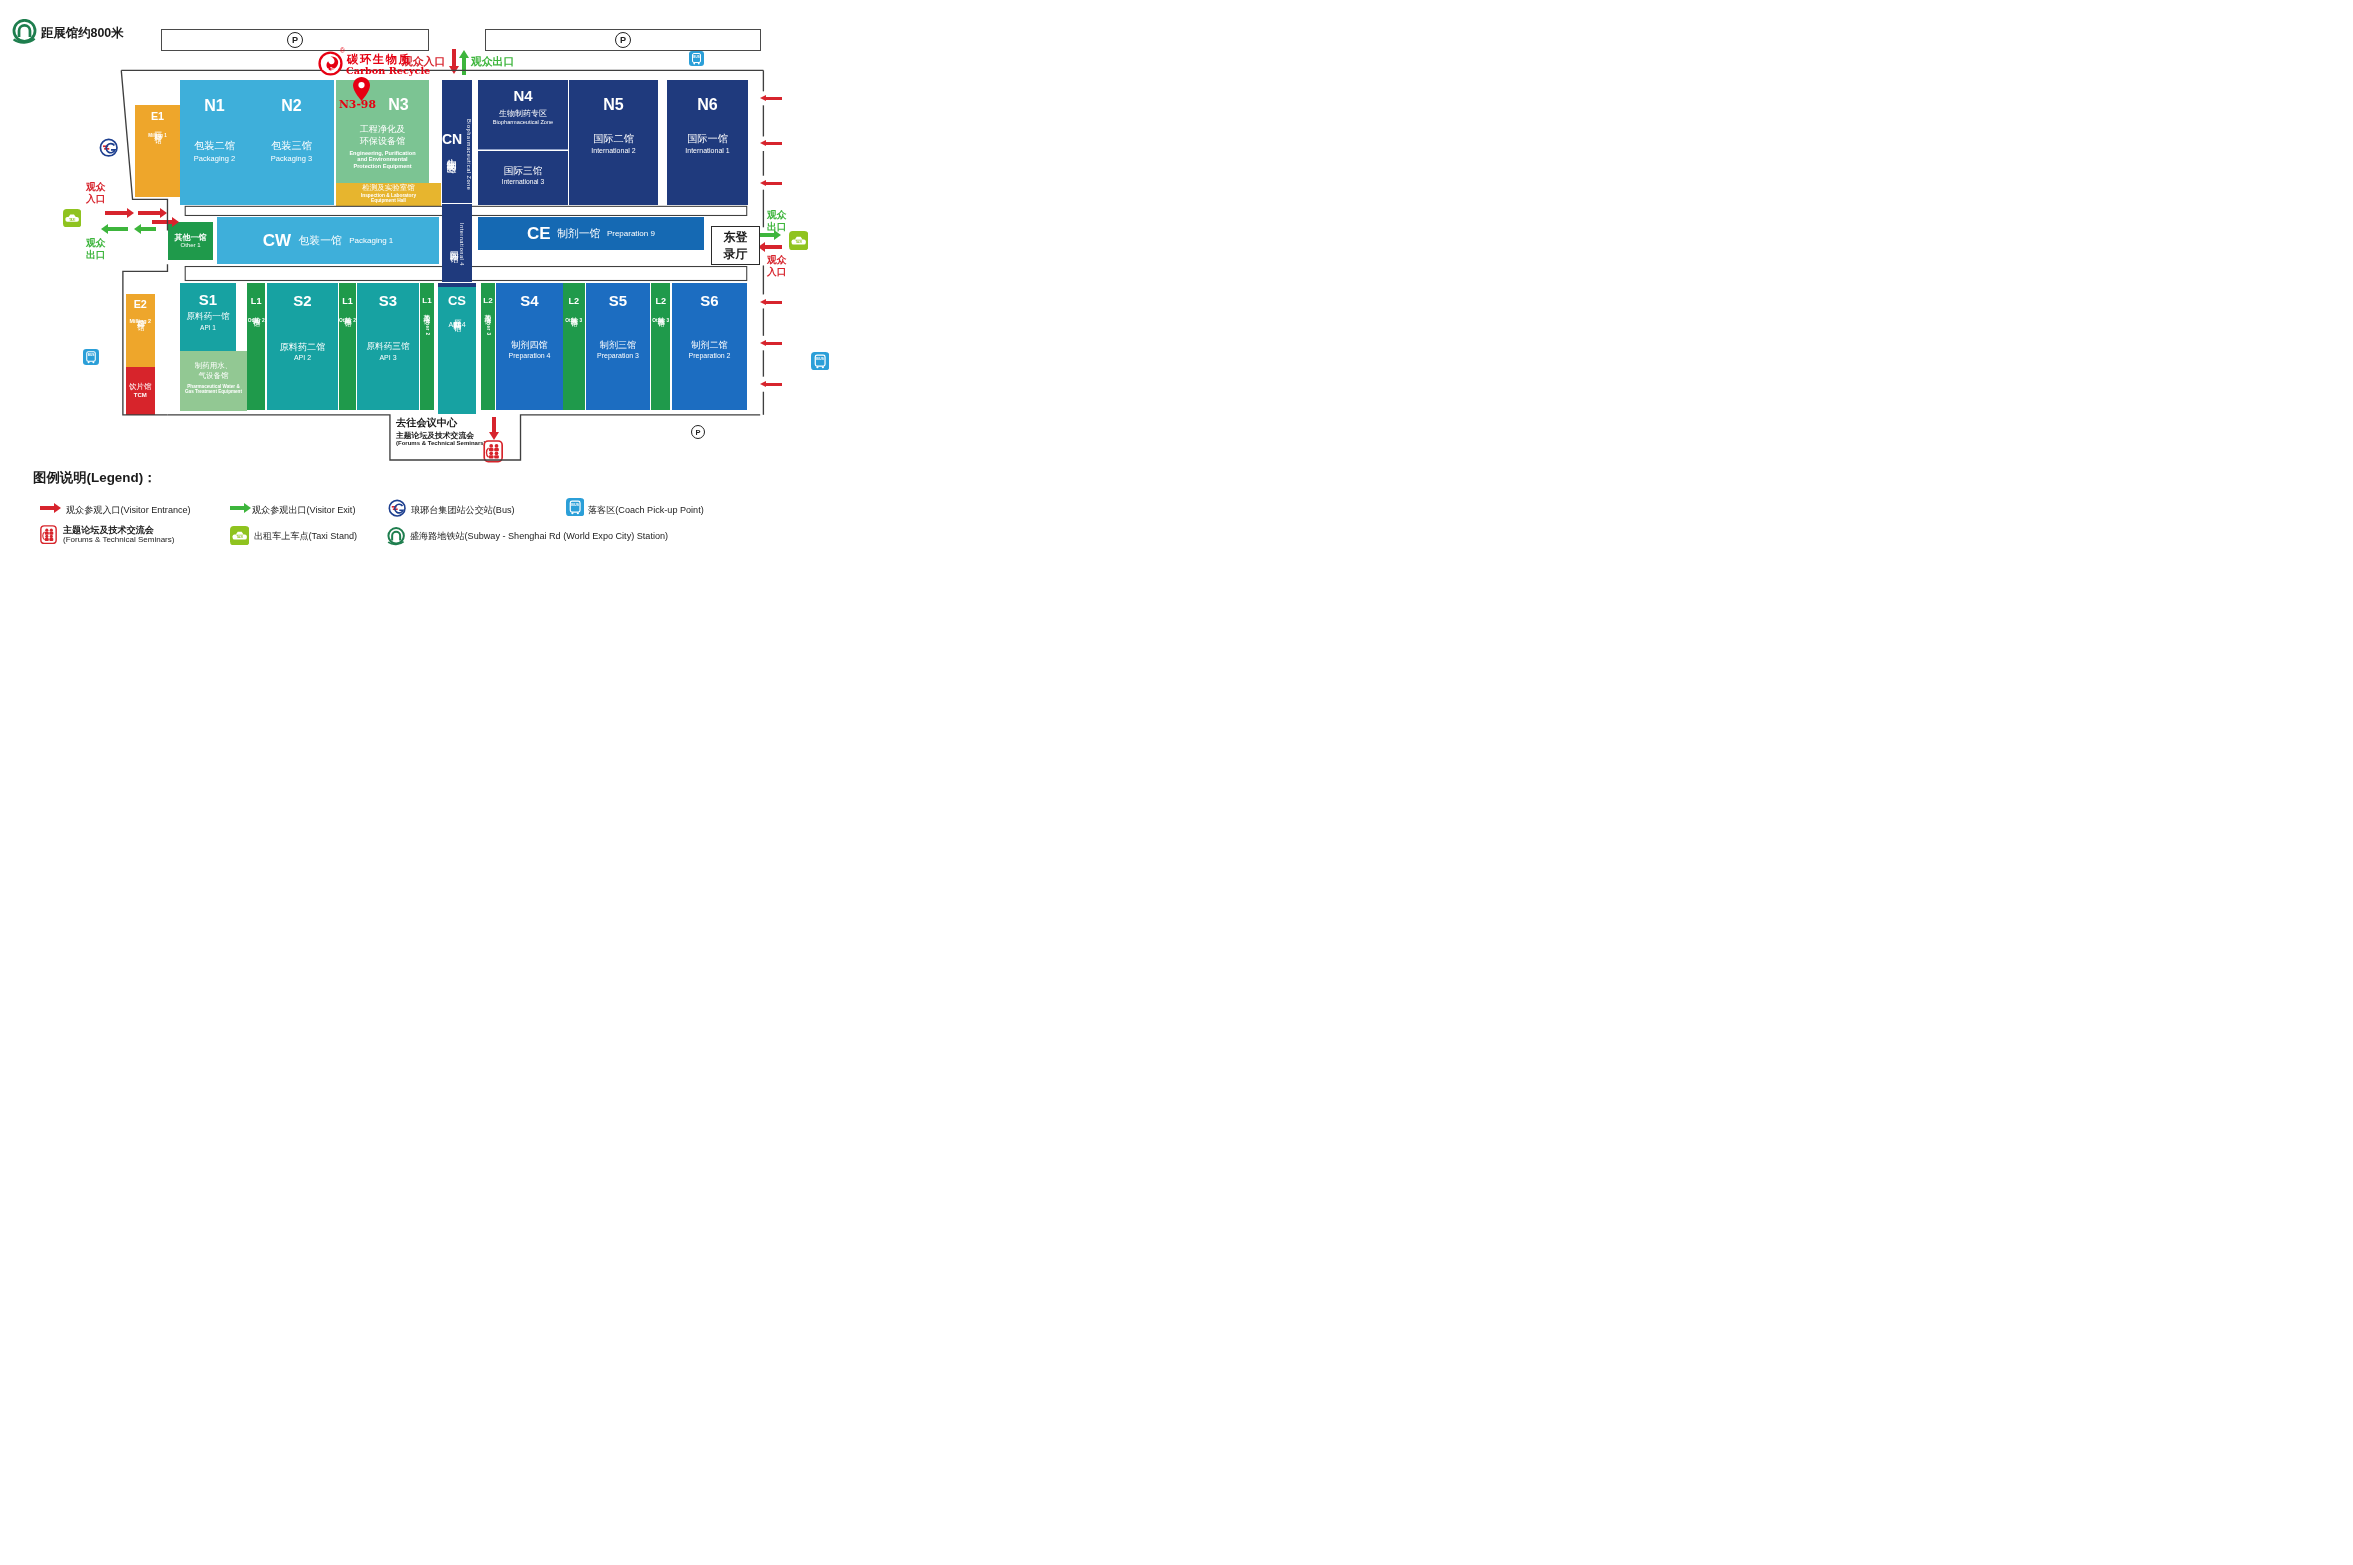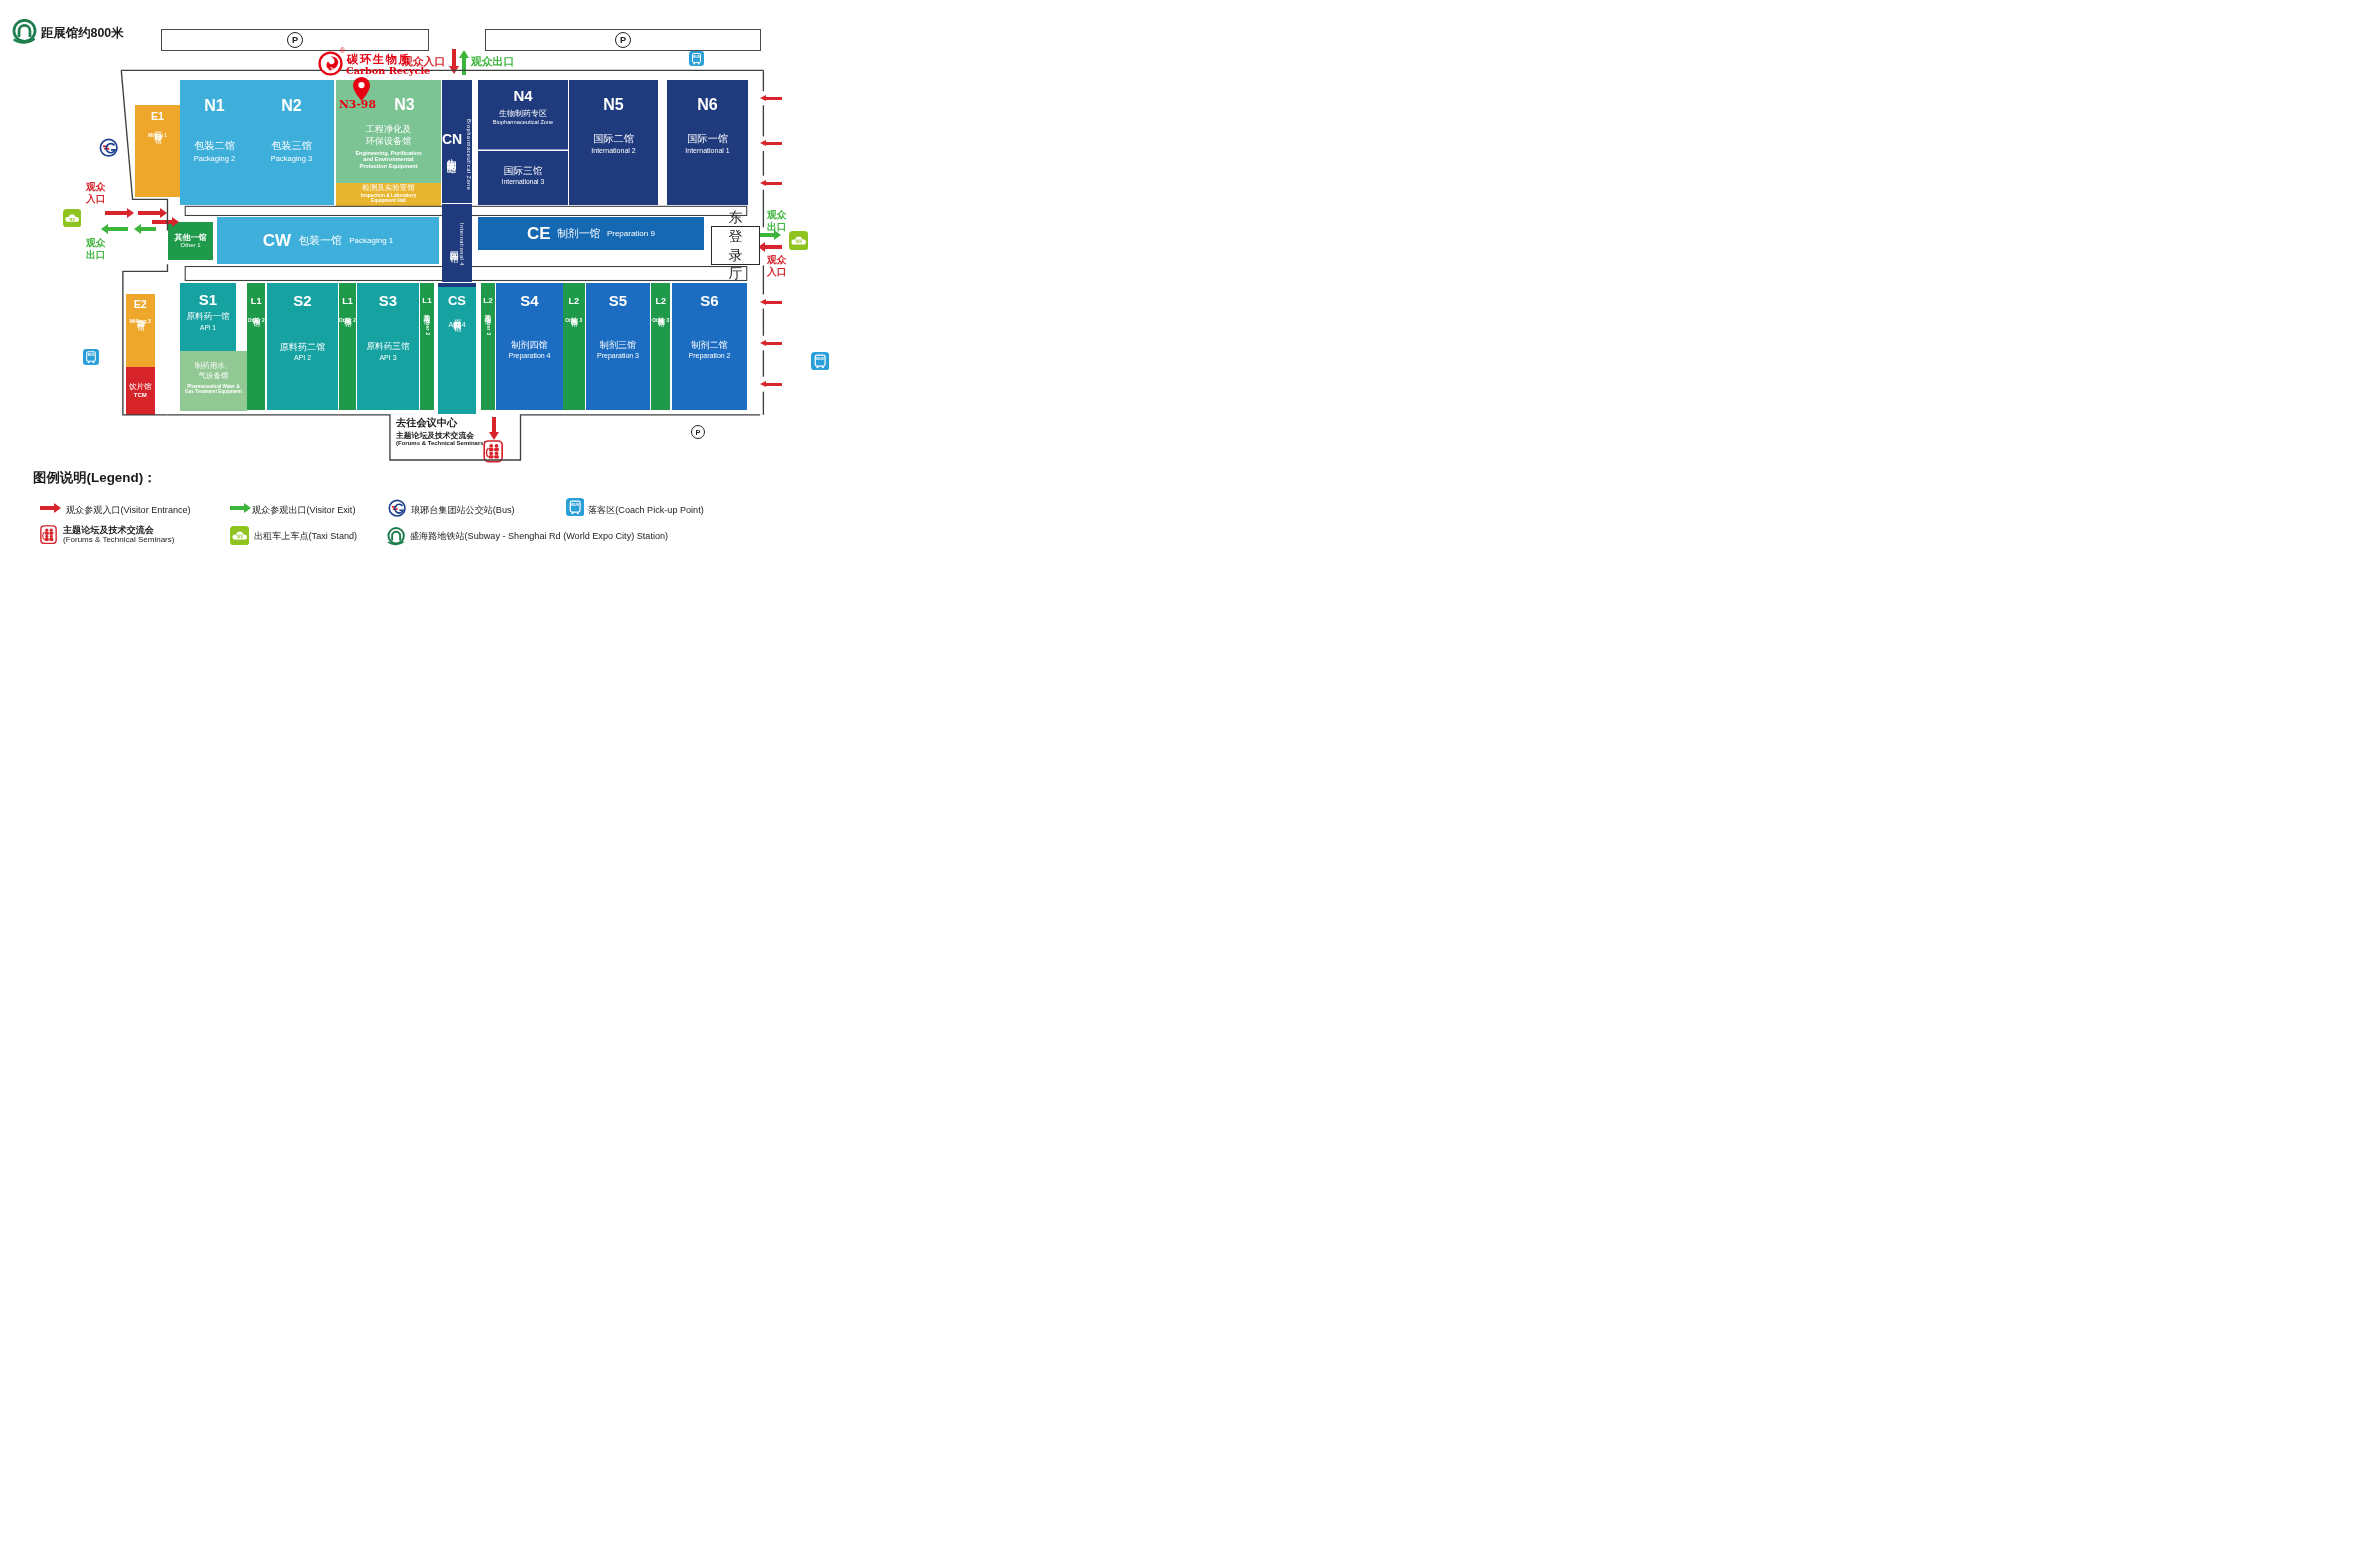--- a/index.html
+++ b/index.html
@@ -102,21 +102,21 @@
   <div class="blk c-lblue" style="left:180px;top:80px;width:69px;height:125px;">
     <span class="code" style="font-size:16px;margin-top:17px;">N1</span>
     <span style="font-size:10.2px;margin-top:25px;">包装二馆</span>
     <span style="font-size:7.5px;margin-top:3.2px;">Packaging 2</span>
   </div>
   <div class="blk c-lblue" style="left:249px;top:80px;width:85px;height:125px;">
     <span class="code" style="font-size:16px;margin-top:17px;">N2</span>
     <span style="font-size:10.2px;margin-top:25px;">包装三馆</span>
     <span style="font-size:7.5px;margin-top:3.2px;">Packaging 3</span>
   </div>
-  <div class="blk c-green" style="left:336px;top:80px;width:105px;height:103px;">
+  <div class="blk c-green" style="left:336px;top:80px;width:93px;height:103px;">
     <span class="code" style="font-size:16px;margin-top:16px;margin-left:32px;">N3</span>
     <span style="font-size:9.1px;margin-top:9.7px;">工程净化及</span>
     <span style="font-size:9.1px;margin-top:1.1px;">环保设备馆</span>
     <span style="font-size:5.6px;font-weight:bold;margin-top:3.8px;">Engineering, Purification</span>
     <span style="font-size:5.6px;font-weight:bold;">and Environmental</span>
     <span style="font-size:5.6px;font-weight:bold;">Protection Equipment</span>
   </div>
   <div class="blk c-yellow" style="left:336px;top:183px;width:105px;height:22.6px;">
     <span style="font-size:7.5px;margin-top:1.1px;">检测及实验室馆</span>
     <span style="font-size:4.8px;font-weight:bold;">Inspection &amp; Laboratory</span>
@@ -169,21 +169,21 @@
   <div class="blk c-navy" style="left:442px;top:204px;width:30px;height:78px;flex-direction:row;justify-content:center;z-index:2;">
     <span class="vcjk" style="font-size:8.6px;margin-top:6.5px;">国际四馆</span>
     <span class="vlat" style="font-size:5.6px;margin-top:3.2px;">International 4</span>
   </div>
   <div class="blk c-ceblue" style="left:478px;top:217px;width:226px;height:33px;flex-direction:row;justify-content:center;align-items:center;gap:6.5px;">
     <span class="code" style="font-size:17px;">CE</span>
     <span style="font-size:10.8px;">制剂一馆</span>
     <span style="font-size:8px;">Preparation 9</span>
   </div>
   <div class="abs" style="left:711px;top:226px;width:47px;height:37px;border:1.3px solid #2a2a2a;background:#fff;display:flex;align-items:center;justify-content:center;z-index:2;">
-    <span class="black" style="font-size:14px;font-weight:normal;width:24px;line-height:1.35;text-align:center;">东登录厅</span>
+    <span class="black" style="font-size:12px;font-weight:bold;width:24px;line-height:1.35;text-align:center;">东登录厅</span>
   </div>
 
   <div class="blk c-teal" style="left:180px;top:283px;width:56px;height:68px;">
     <span class="code" style="font-size:15px;margin-top:7.5px;">S1</span>
     <span style="font-size:8.6px;margin-top:4.3px;">原料药一馆</span>
     <span style="font-size:6.5px;margin-top:1.6px;">API 1</span>
   </div>
   <div class="blk c-lgreen" style="left:180px;top:351px;width:67px;height:60px;">
     <span style="font-size:7.5px;margin-top:10.8px;">制药用水、</span>
     <span style="font-size:7.5px;margin-top:1.1px;">气设备馆</span>

